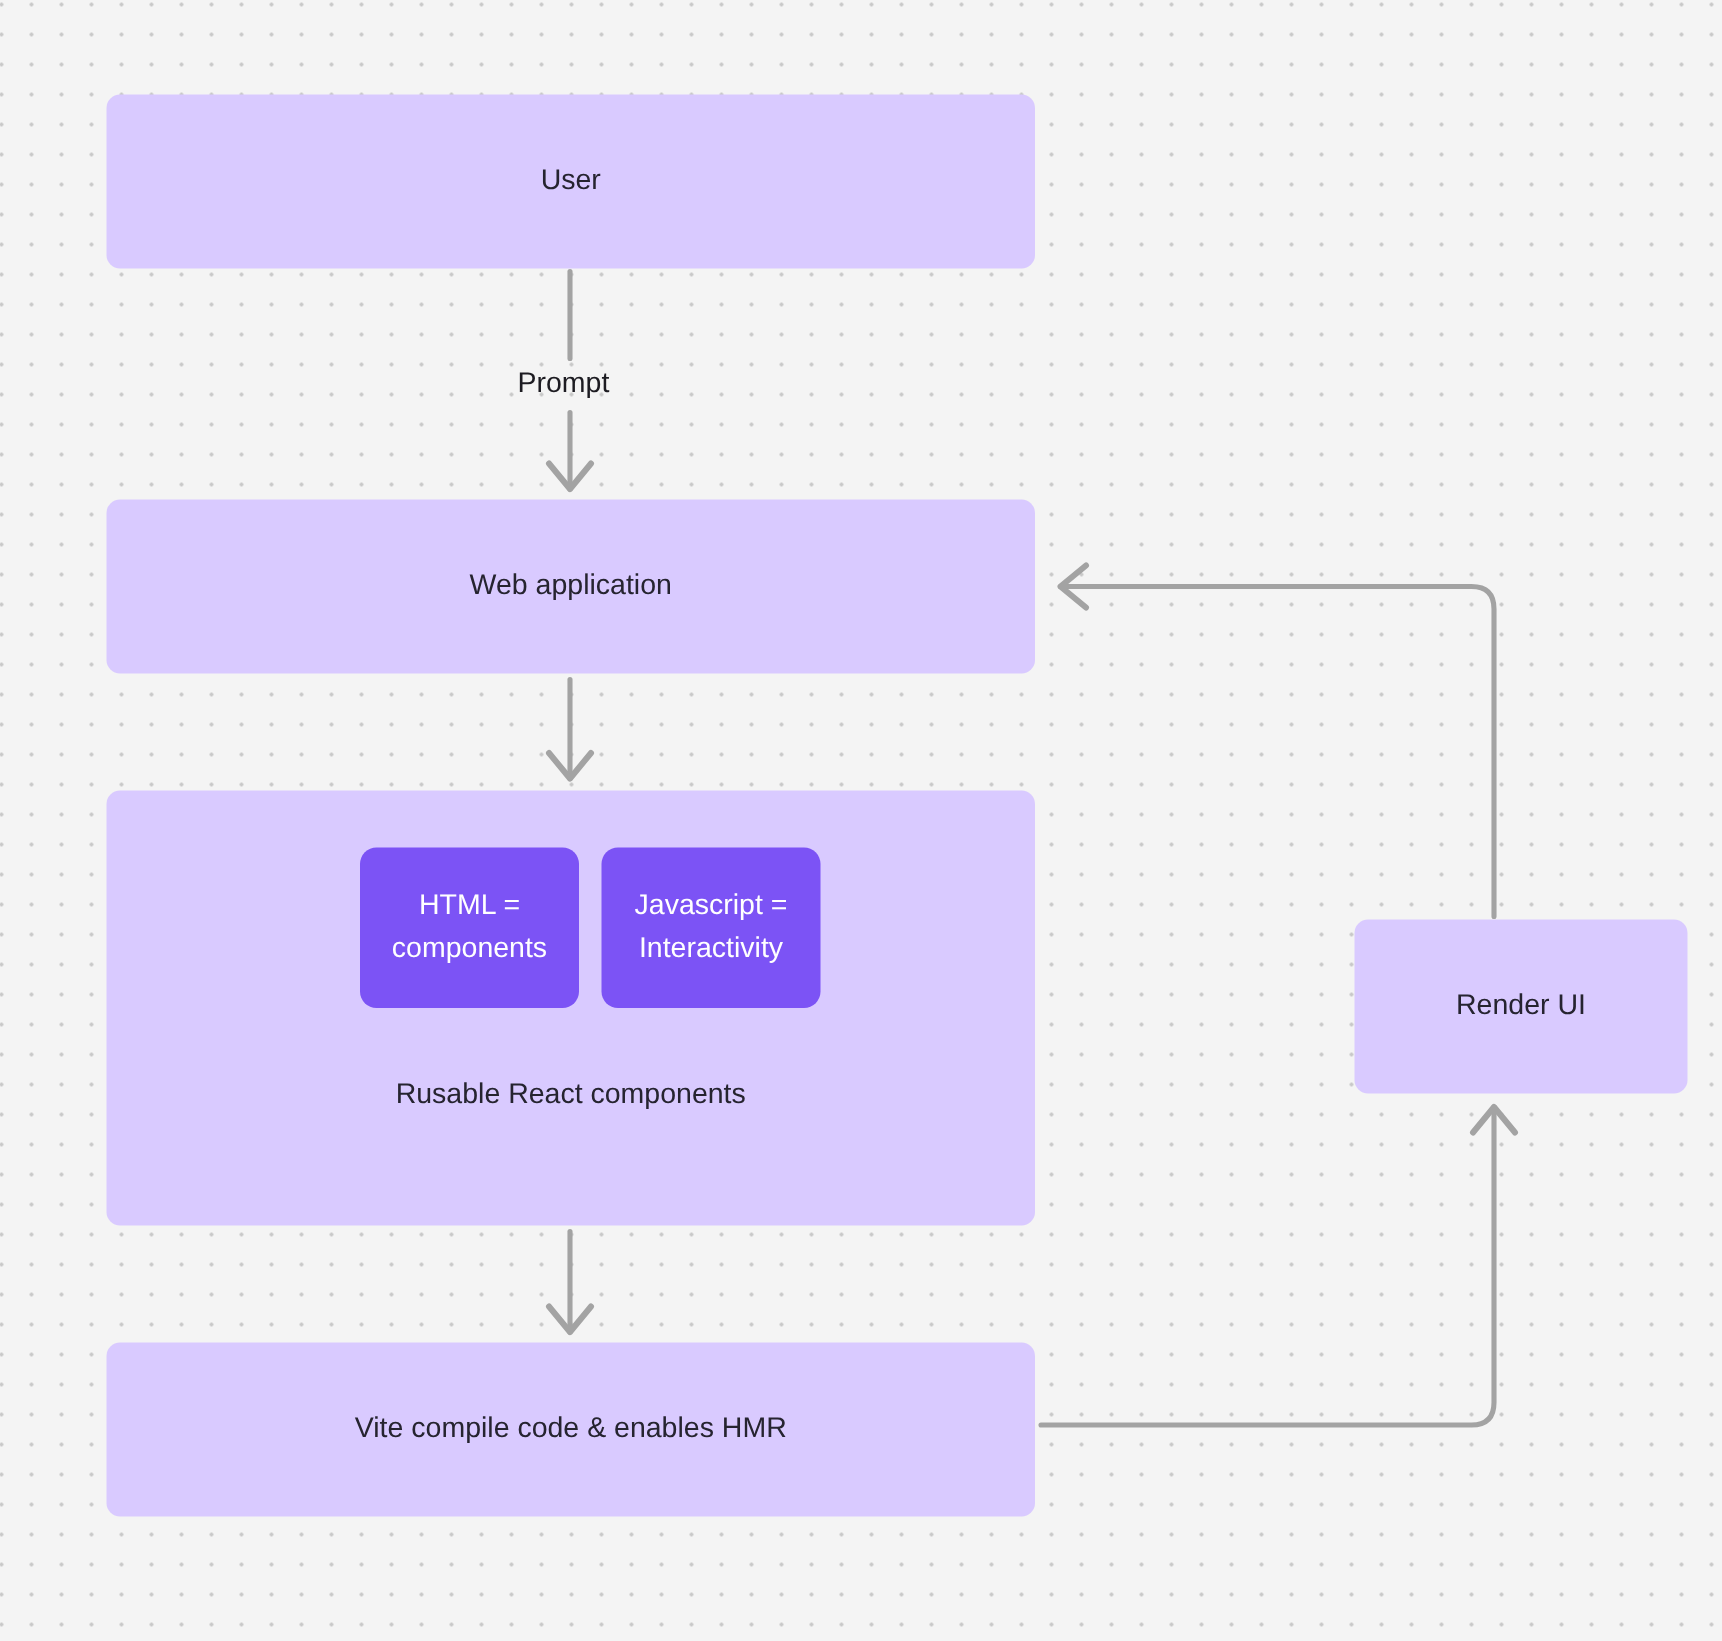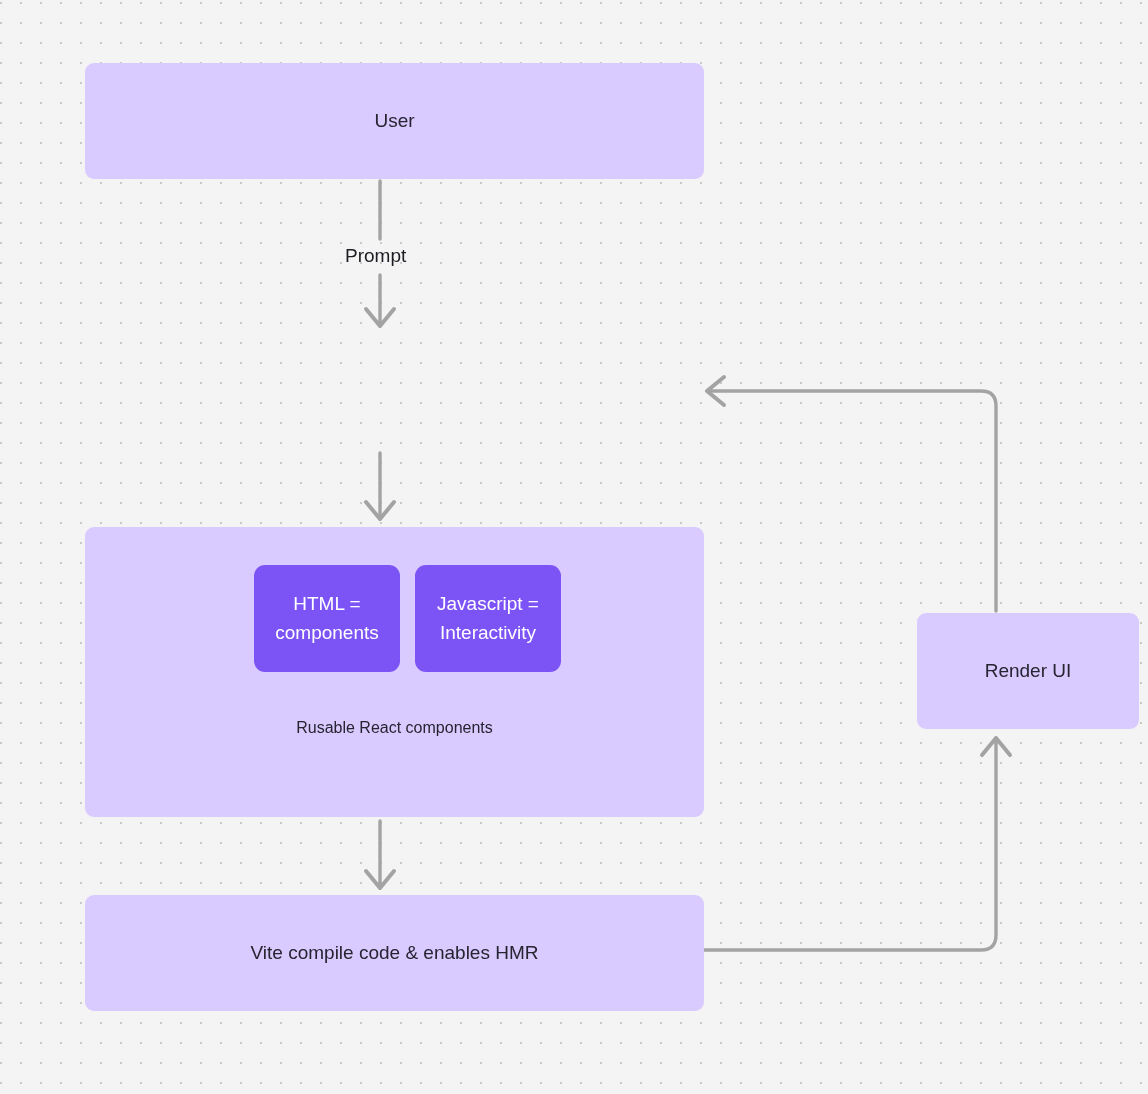--- a/index.html
+++ b/index.html
@@ -30,21 +30,20 @@
     background: #d9caff;
     border-radius: 9px;
     display: flex;
     align-items: center;
     justify-content: center;
     color: #262430;
     font-size: 19px;
     line-height: 1.35;
     text-align: center;
     z-index: 3;
-    margin-left: 14px;
   }
 
   #node-user        { left: 71px;  top: 63px;  width: 619px; height: 116px; }
   #node-webapp      { left: 71px;  top: 333px; width: 619px; height: 116px; }
   #node-components  { left: 71px;  top: 527px; width: 619px; height: 290px;
                       align-items: flex-start; justify-content: flex-start; }
   #node-vite        { left: 71px;  top: 895px; width: 619px; height: 116px; }
   #node-render      { left: 903px; top: 613px; width: 222px; height: 116px; }
 
   
@@ -72,21 +71,21 @@
     line-height: 1.5;
     padding: 4px;
   }
 
   .container-caption {
     position: absolute;
     left: 0;
     top: 190px;
     width: 619px;
     text-align: center;
-    font-size: 16px;
+    font-size: 19px;
     color: #262430;
   }
 
   
   .edges {
     position: absolute;
     left: 0;
     top: 0;
     width: 1148px;
     height: 1094px;
@@ -131,20 +130,23 @@
       <path d="M724,377 L707,391 L724,405" stroke-width="4"></path>
     </g>
   </svg>
 
   <div class="edge-label" id="label-prompt">Prompt</div>
 
   <div class="node" id="node-user">
     <span>User</span>
   </div>
 
+  <div class="node" id="node-webapp">
+    <span>Web application</span>
+  </div>
 
   <div class="node" id="node-components">
 
     <div class="subbox-row">
       <div class="subbox">
         <span>
           <span>HTML =</span><br>
           <span>components</span>
         </span>
       </div>

